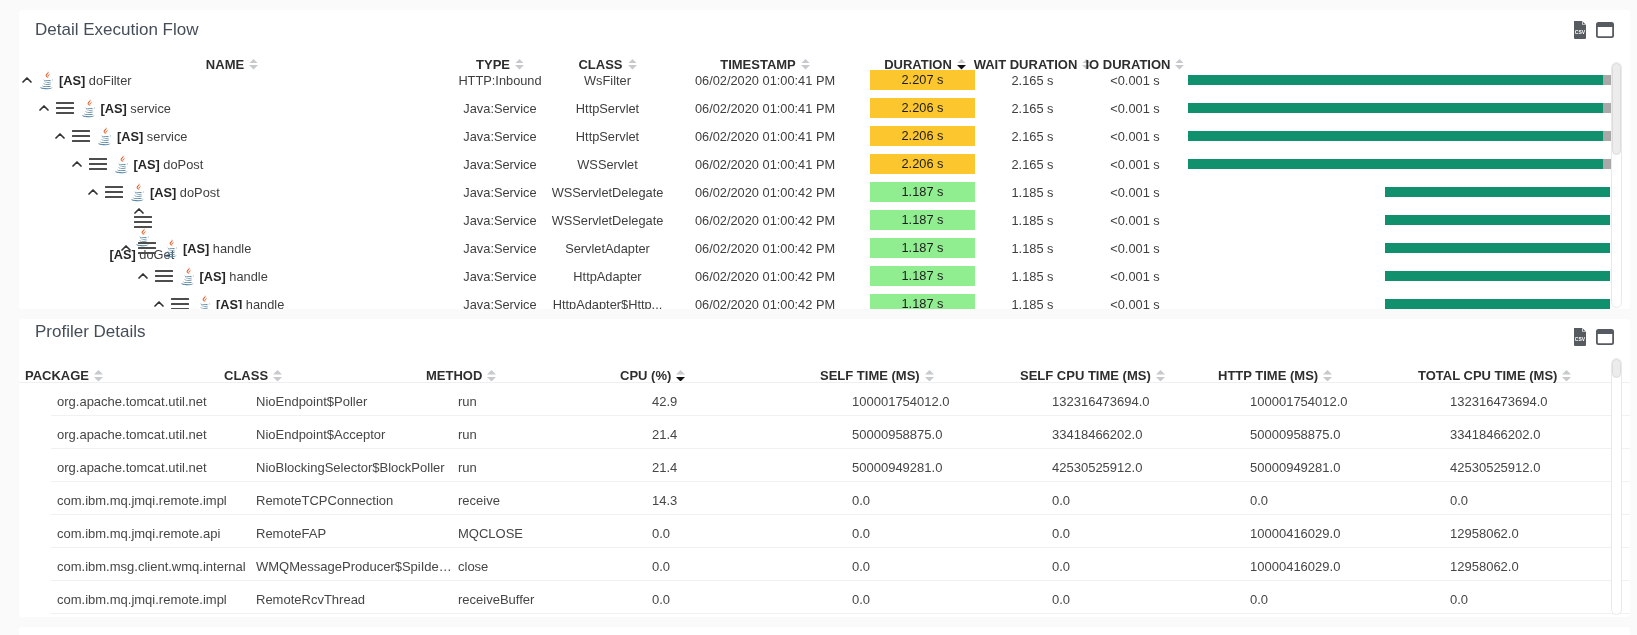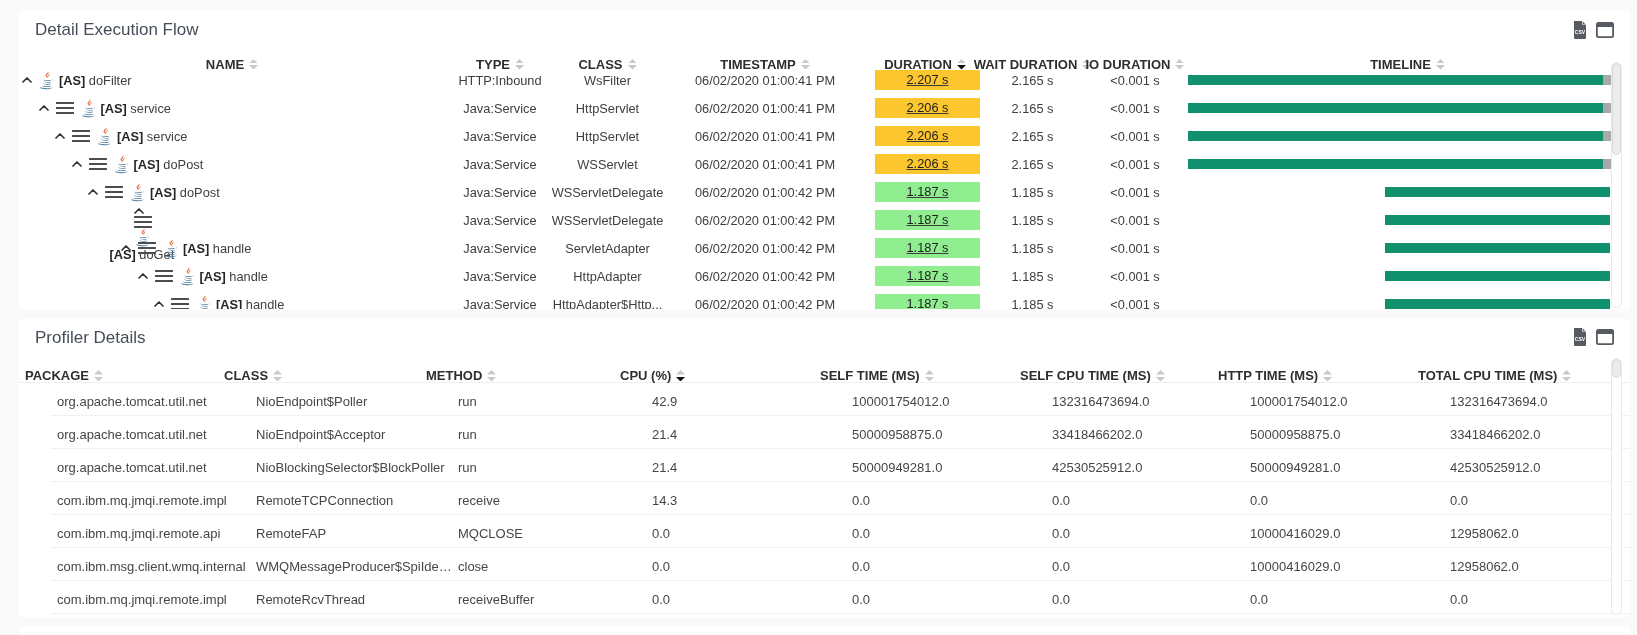--- a/index.html
+++ b/index.html
@@ -25,21 +25,21 @@
   .col-name { left:0; width:426px; }
   .col-type { left:426px; width:110px; }
   .col-class{ left:536px; width:105px; }
   .col-ts   { left:641px; width:210px; }
   .col-dur  { left:851px; width:110px; }
   .col-wait { left:961px; width:105px; }
   .col-io   { left:1066px; width:100px; }
   .col-tl   { left:1166px; width:445px; }
 
   .fcell.col-name { justify-content:flex-start; }
-  .fcell.col-dur { justify-content:flex-end;text-decoration:underline; }
+  .fcell.col-dur { justify-content:flex-start; }
   .name-inner { display:flex; align-items:center; height:28px; }
   .tree-caret { width:10px; height:10px; flex:0 0 auto; cursor:pointer; display:flex; align-items:center; }
   .tree-menu { width:18px; height:12px; flex:0 0 auto; margin-left:7px; cursor:pointer; display:flex; flex-direction:column; justify-content:space-between; }
   .tree-menu i { display:block; height:2.4px; background:#4d4d4d; border-radius:0.5px; }
   .java-ico { flex:0 0 auto; margin-left:7px; }
   .tree-label { margin-left:5px; white-space:nowrap; }
   .tree-label b { color:#262626; font-weight:bold; }
   .tree-label span { color:#3e3e3e; }
 
   .dur-badge { width:105px; height:20px; line-height:20px; text-align:center; font-size:12.8px; color:#1d1d1d; }
@@ -163,31 +163,20 @@
         <span>IO DURATION</span>
         <span class="sort">
           <svg width="9" height="4.5" viewBox="0 0 9 4.5">
             <path d="M4.5 0 L9 4.5 L0 4.5 Z" fill="#c7cacd"></path>
           </svg>
           <svg width="9" height="4.5" viewBox="0 0 9 4.5">
             <path d="M0 0 L9 0 L4.5 4.5 Z" fill="#c7cacd"></path>
           </svg>
         </span>
       </div>
-      <div class="hcell col-tl">
-        <span>TIMELINE</span>
-        <span class="sort">
-          <svg width="9" height="4.5" viewBox="0 0 9 4.5">
-            <path d="M4.5 0 L9 4.5 L0 4.5 Z" fill="#c7cacd"></path>
-          </svg>
-          <svg width="9" height="4.5" viewBox="0 0 9 4.5">
-            <path d="M0 0 L9 0 L4.5 4.5 Z" fill="#c7cacd"></path>
-          </svg>
-        </span>
-      </div>
     </div>
   <div class="flow-body" id="flow-body">
       <div class="frow">
         <div class="fcell col-name">
           <div class="name-inner" style="padding-left: 3px;">
             <span class="tree-caret">
               <svg width="10" height="6" viewBox="0 0 10 6">
                 <path d="M1 5 L5 1 L9 5" fill="none" stroke="#333" stroke-width="1.7" stroke-linecap="round" stroke-linejoin="round"></path>
               </svg>
             </span>
@@ -524,21 +513,21 @@
           <div class="tl-green" style="left: 200px; width: 225px; top: 9px;"></div>
         </div>
       </div>
     </div>
   <div class="vtrack" style="right:8px; top:52px; height:246px;">
     <div class="vthumb" style="top:0px; height:92px;"></div>
   </div>
 </div>
 
 <div class="card" id="prof-card">
-  <div class="panel-title" style="top:9px">Profiler Details</div>
+  <div class="panel-title" style="top:3px">Profiler Details</div>
   <div class="panel-icons" style="top:9px">
     <div class="icon-btn">
         <svg id="csv2" width="14" height="18" viewBox="0 0 14 18">
           <path d="M1 0 L9.2 0 L13 3.8 L13 17 A1 1 0 0 1 12 18 L2 18 A1 1 0 0 1 1 17 Z" fill="#565b61"></path>
           <path d="M9.2 0 L9.2 3.8 L13 3.8 Z" fill="#ffffff"></path>
           <path d="M9.9 0.8 L12.3 3.2 L9.9 3.2 Z" fill="#565b61"></path>
           <text x="7" y="13.1" text-anchor="middle" fill="#fff" font-family="Liberation Sans, sans-serif" font-size="5" font-weight="bold">CSV</text>
         </svg>
       </div>
     <div class="icon-btn">

